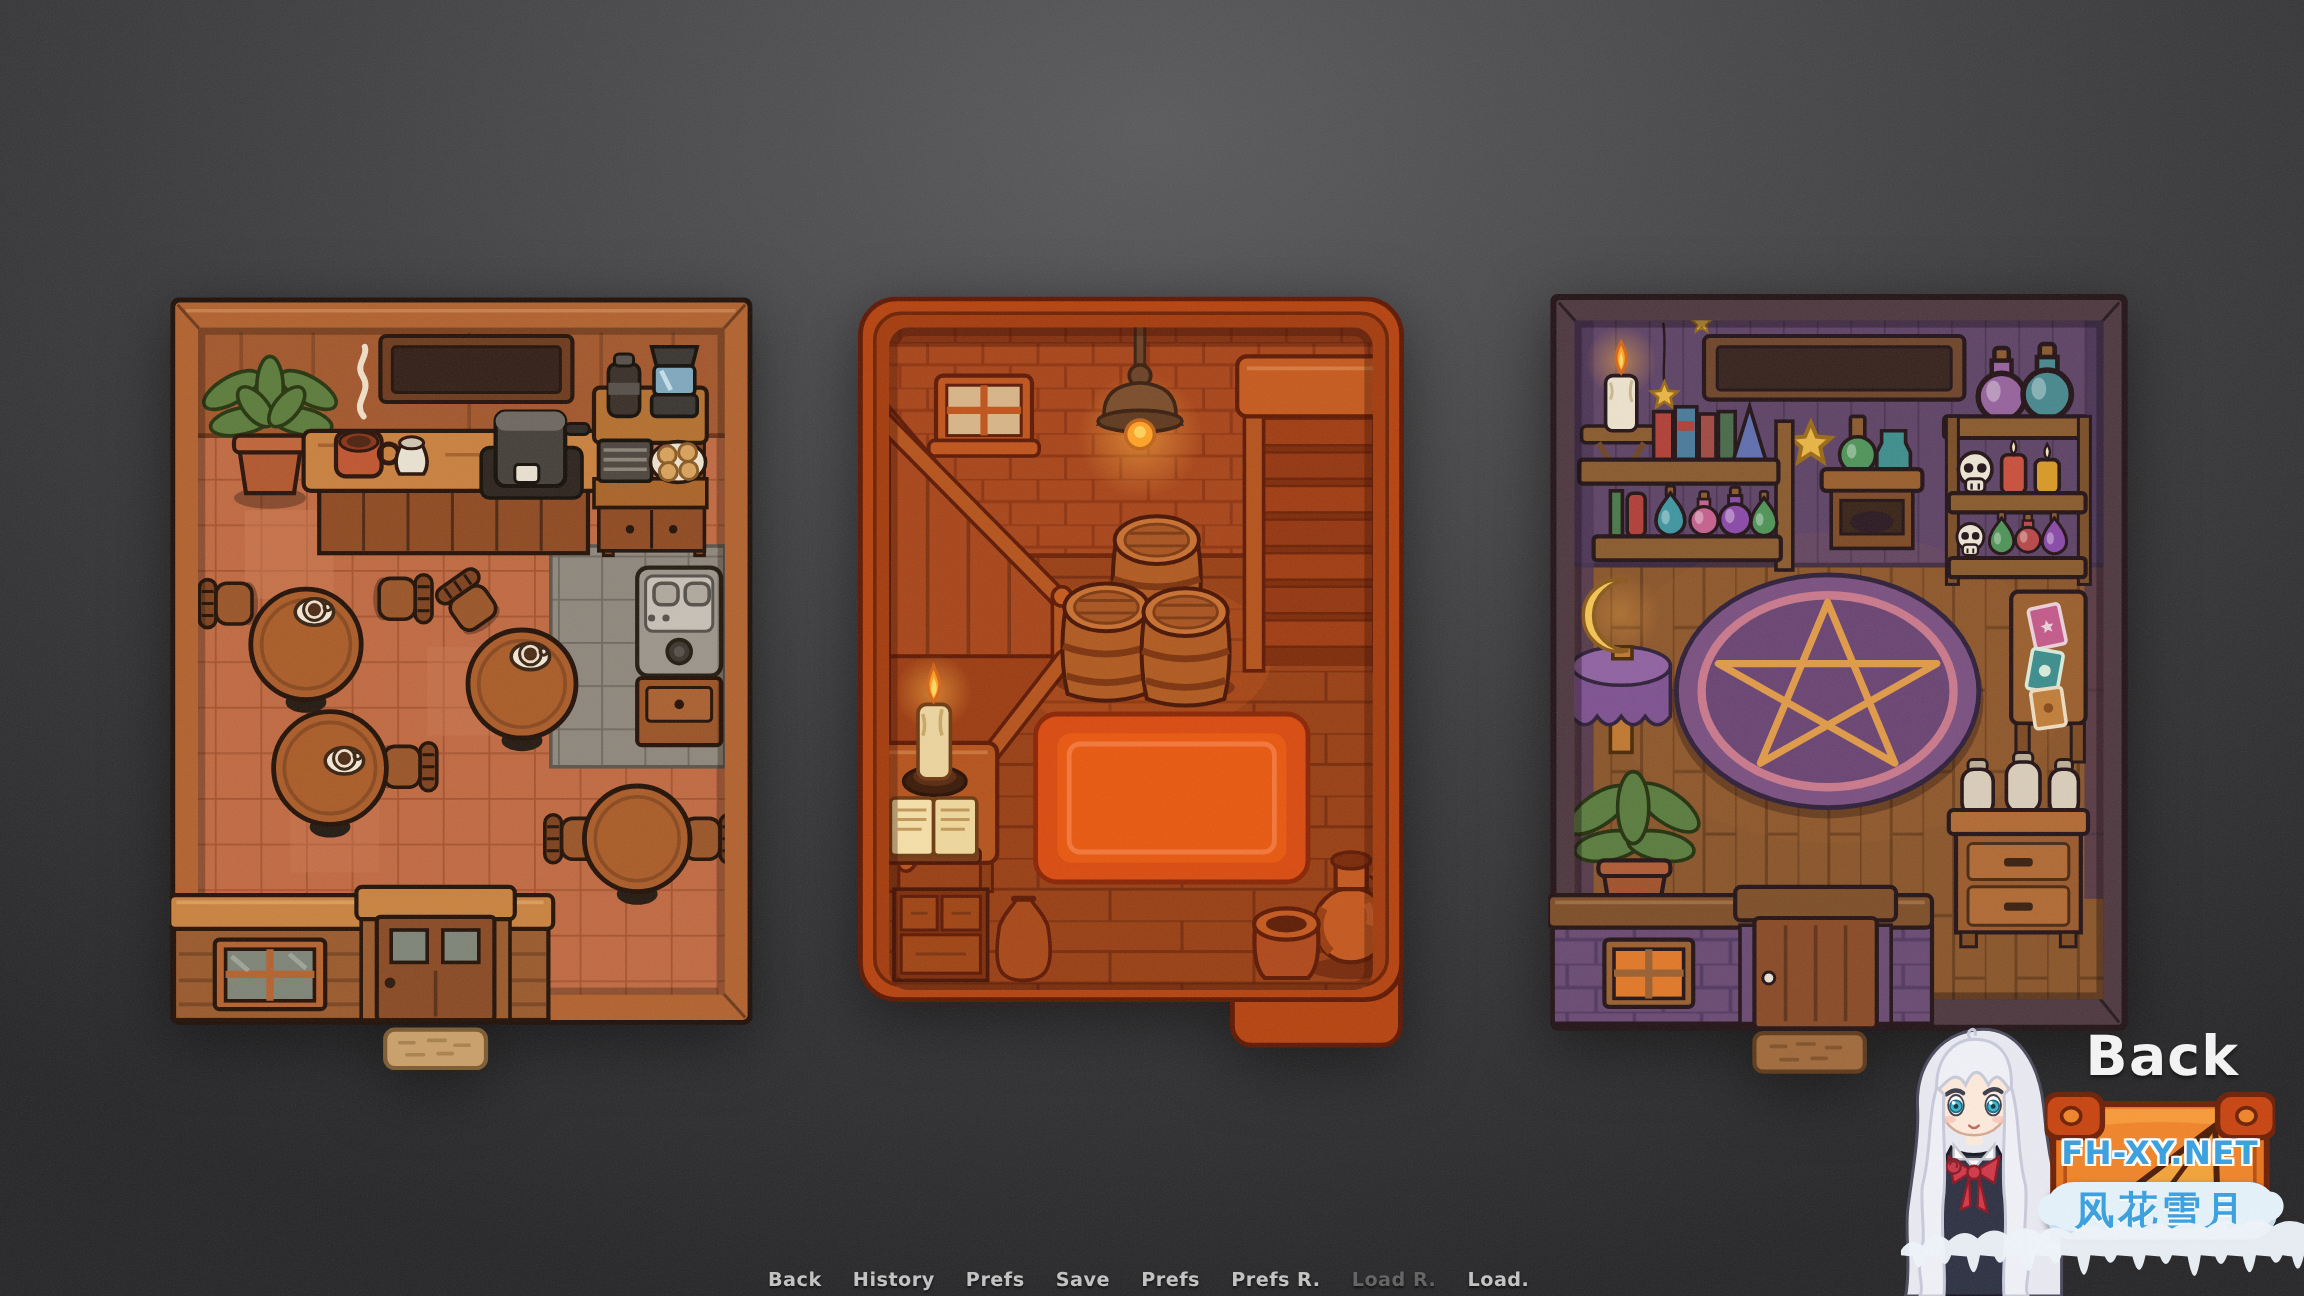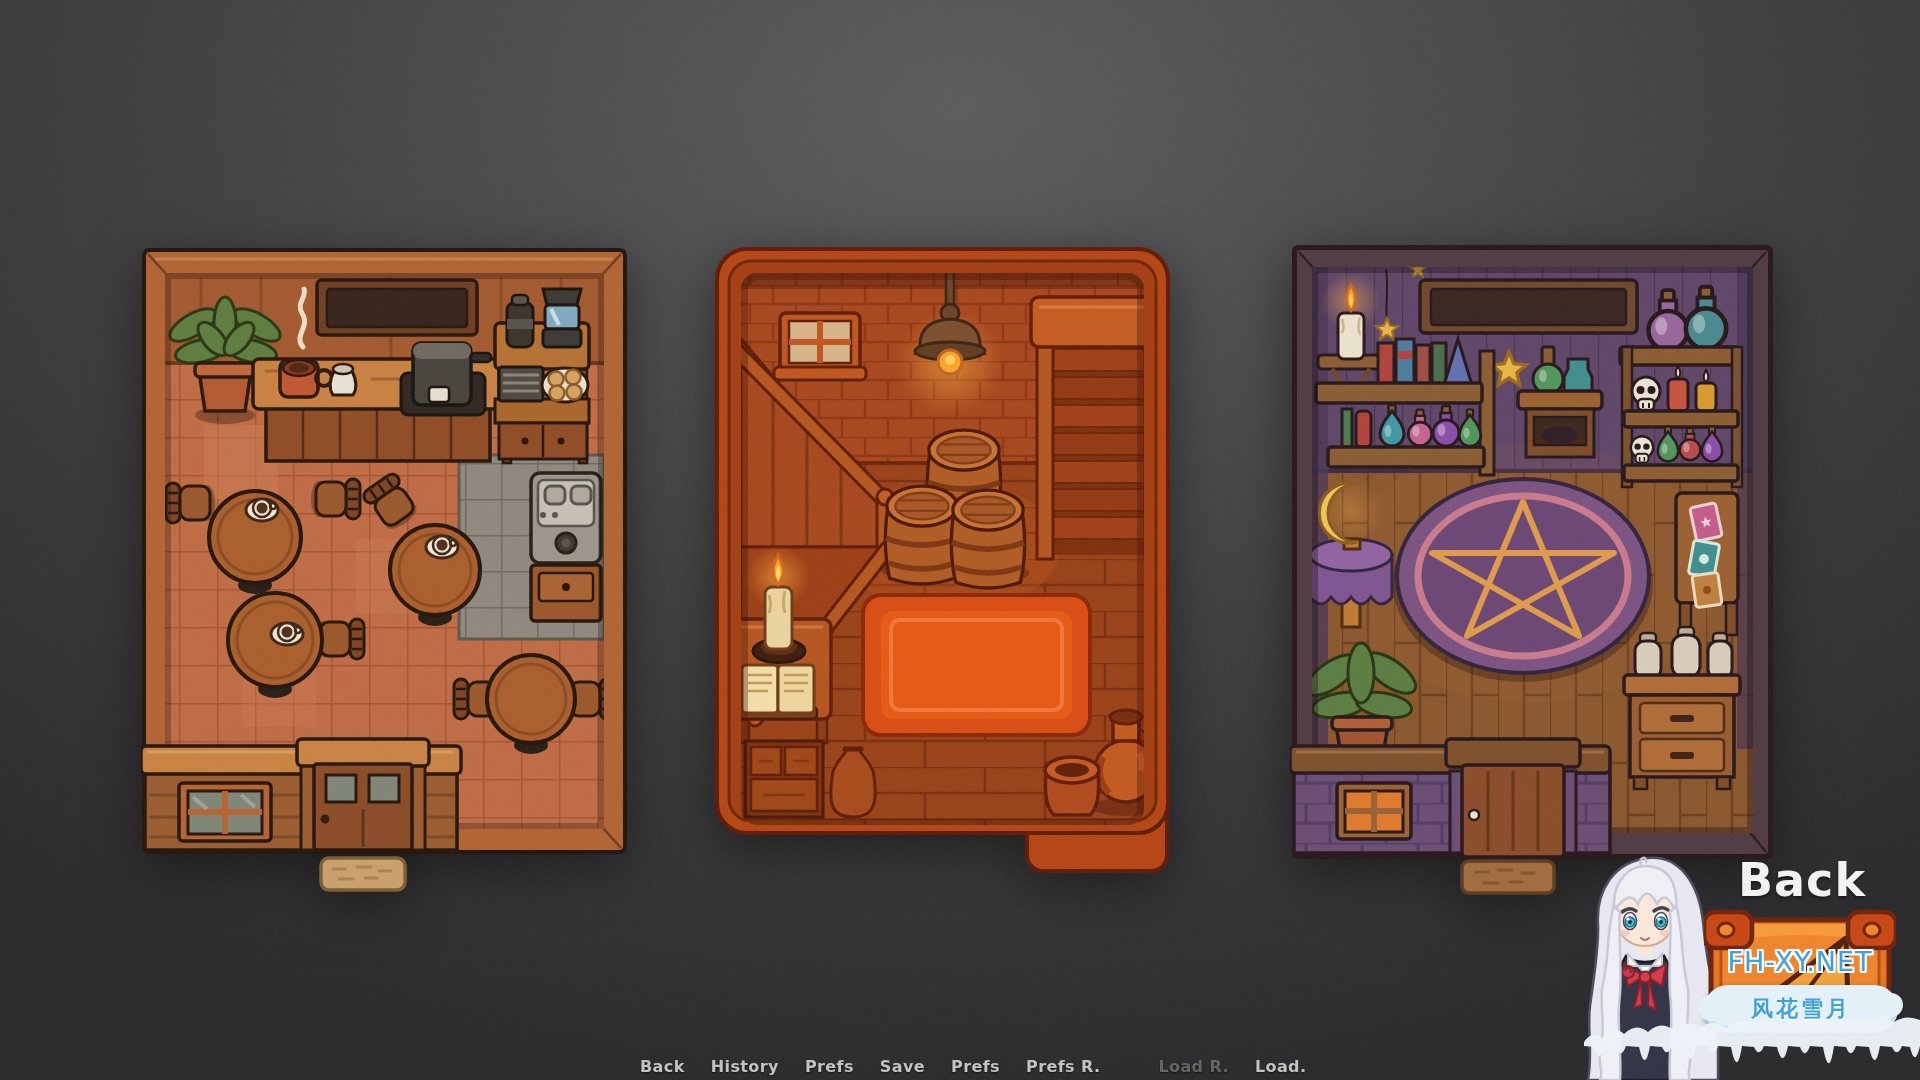--- a/index.html
+++ b/index.html
@@ -15,46 +15,46 @@
   .room-cafe{left:141px;top:247px;width:487px;height:648px;}
   .room-cellar{left:715px;top:247px;width:455px;height:628px;}
   .room-witch{left:1290px;top:243px;width:485px;height:662px;}
 
   
   .quick-menu{position:absolute;left:640px;top:1057px;display:flex;gap:26px;z-index:20;}
   .qm-item{
     font-size:16px;font-weight:700;letter-spacing:.4px;color:var(--menuText,#c2c2c2);
     text-shadow:0 1px 2px rgba(0,0,0,.7);cursor:pointer;white-space:nowrap;
   }
-  .qm-item.disabled{color:var(--menuDisabled,#636363);cursor:default;margin-left:32px;}
+  .qm-item.disabled{color:var(--menuDisabled,#636363);cursor:default;}
 
   
   .wm-girl{position:absolute;left:1586px;top:854px;width:138px;height:226px;z-index:30;}
   .wm-case{position:absolute;left:1704px;top:906px;width:192px;height:126px;z-index:31;}
   .wm-back{
     position:absolute;left:1722px;top:853px;width:160px;z-index:32;text-align:center;
     font-size:46px;font-weight:bold;color:var(--wmBack,#f5f5f5);letter-spacing:1px;
     text-shadow:0 2px 3px rgba(0,0,0,.55);
   }
   .wm-site{
     position:absolute;left:1698px;top:946px;width:204px;z-index:33;text-align:center;
-    font-size:27px;font-weight:normal;letter-spacing:1px;color:var(--wmBlue,#38a0e0);
+    font-size:27px;font-weight:bold;letter-spacing:1px;color:var(--wmBlue,#38a0e0);
     text-shadow:
       -2px -2px 0 #fff, 2px -2px 0 #fff, -2px 2px 0 #fff, 2px 2px 0 #fff,
       0 -2px 0 #fff, 0 2px 0 #fff, -2px 0 0 #fff, 2px 0 0 #fff;
   }
   .wm-banner{
     position:absolute;left:1704px;top:985px;width:194px;height:48px;z-index:34;
     background:#e6f3fb;border-radius:26px;display:flex;align-items:center;justify-content:center;
     box-shadow:0 3px 6px rgba(0,0,0,.45), inset 0 -7px 0 rgba(160,205,235,.45);
   }
   .wm-banner::before{content:"";position:absolute;left:-6px;top:10px;width:26px;height:26px;border-radius:50%;background:#e6f3fb;}
   .wm-banner::after{content:"";position:absolute;right:-5px;top:8px;width:24px;height:24px;border-radius:50%;background:#e6f3fb;}
   .wm-banner span{
-    position:relative;z-index:1;font-size:22px;font-weight:bold;letter-spacing:3px;color:var(--wmBlue,#38a0e0);
+    position:relative;z-index:1;font-size:33px;font-weight:bold;letter-spacing:3px;color:var(--wmBlue,#38a0e0);
     font-family:"Liberation Sans","DejaVu Sans",sans-serif;
     text-shadow:0 2px 0 #fff;
   }
   .wm-snow{position:absolute;left:1584px;top:1016px;width:336px;height:64px;z-index:35;}
 </style>
 </head>
 <body>
 
 <div class="room room-cafe" role="button">
 <svg viewBox="0 0 487 648" width="487" height="648">

